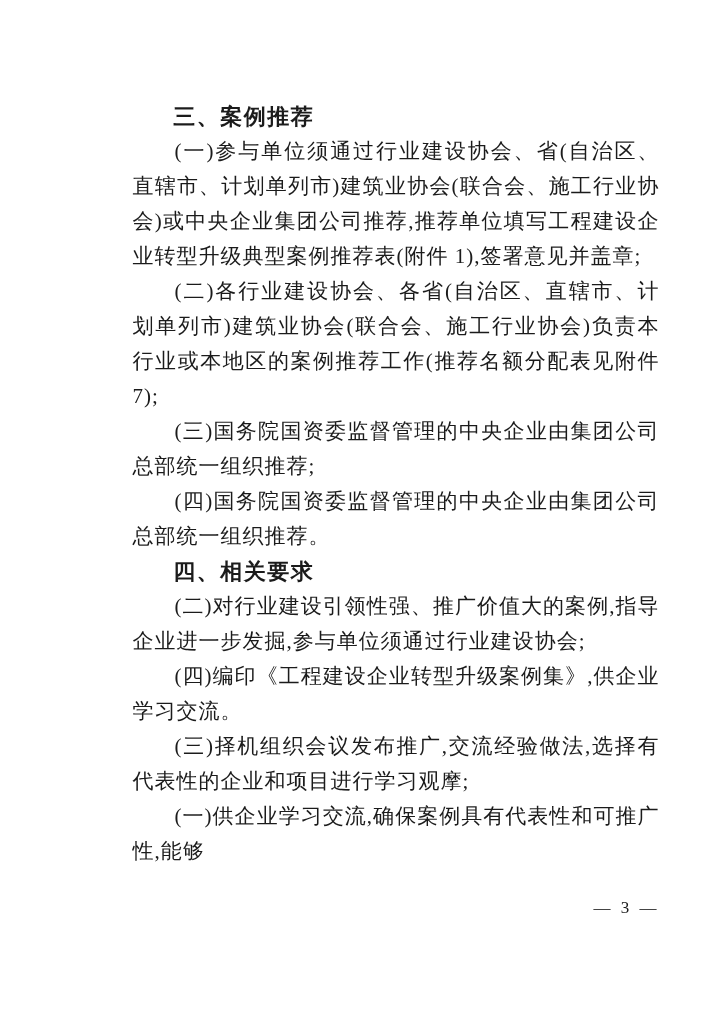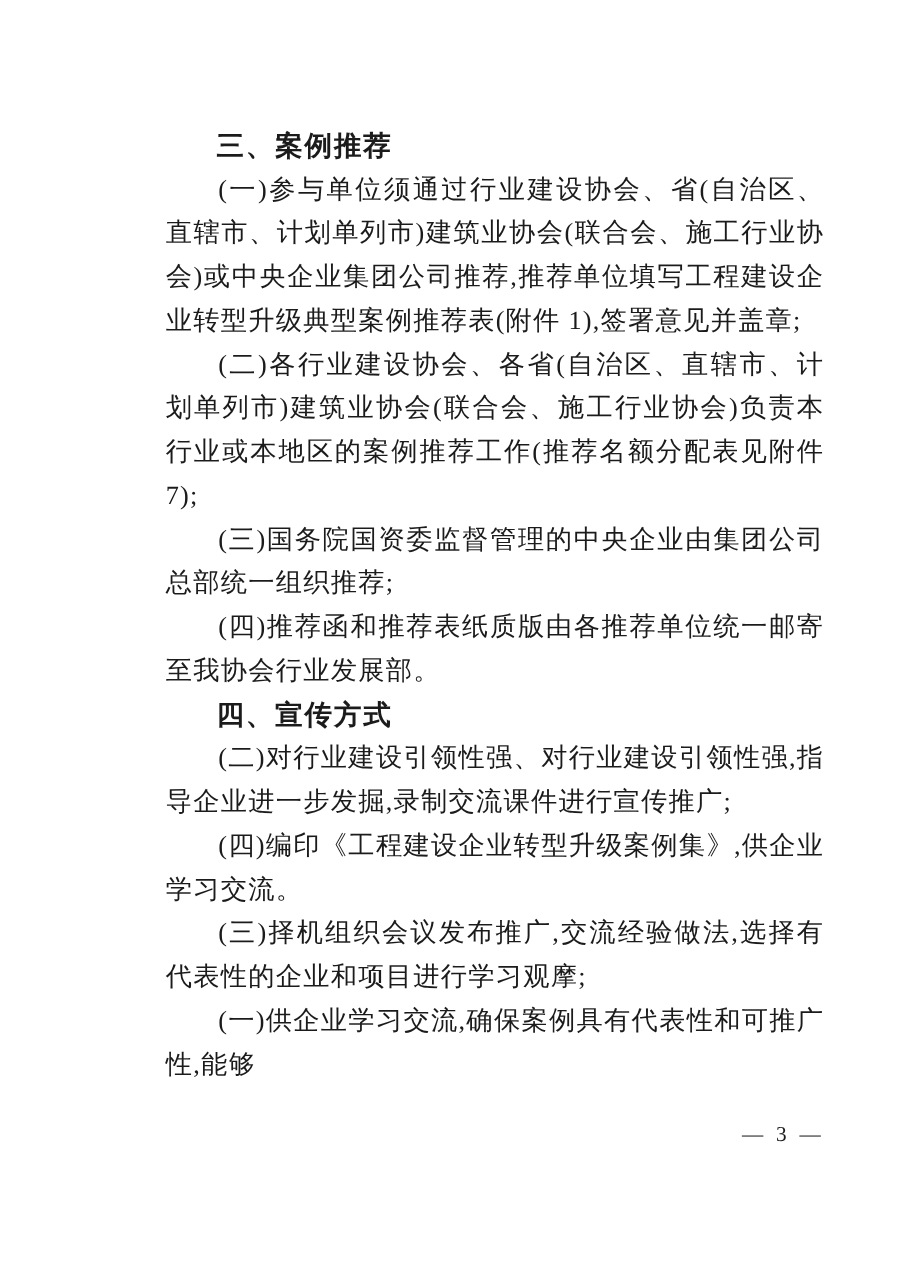--- a/index.html
+++ b/index.html
@@ -57,24 +57,24 @@
 </head>
 <body>
 
 <div class="page">
   <div class="content">
 
     <h2>三、案例推荐</h2>
     <p>(一)参与单位须通过行业建设协会、省(自治区、直辖市、计划单列市)建筑业协会(联合会、施工行业协会)或中央企业集团公司推荐,推荐单位填写工程建设企业转型升级典型案例推荐表(附件 1),签署意见并盖章;</p>
     <p>(二)各行业建设协会、各省(自治区、直辖市、计划单列市)建筑业协会(联合会、施工行业协会)负责本行业或本地区的案例推荐工作(推荐名额分配表见附件 7);</p>
     <p>(三)国务院国资委监督管理的中央企业由集团公司总部统一组织推荐;</p>
-    <p>(四)推荐函和推荐表纸质版由各推荐单位统一邮寄至我协会行业发展部。</p>
+    <p>(四)国务院国资委监督管理的中央企业由集团公司总部统一组织推荐。</p>
 
-    <h2>四、宣传方式</h2>
-    <p>(二)对行业建设引领性强、对行业建设引领性强,指导企业进一步发掘,录制交流课件进行宣传推广;</p>
+    <h2>四、相关要求</h2>
+    <p>(二)对行业建设引领性强、推广价值大的案例,指导企业进一步发掘,参与单位须通过行业建设协会;</p>
     <p>(四)编印《工程建设企业转型升级案例集》,供企业学习交流。</p>
     <p>(三)择机组织会议发布推广,交流经验做法,选择有代表性的企业和项目进行学习观摩;</p>
 
     <p>(一)供企业学习交流,确保案例具有代表性和可推广性,能够</p>
 
   </div>
 
   <div class="page-number">— 3 —</div>
 </div>
 

